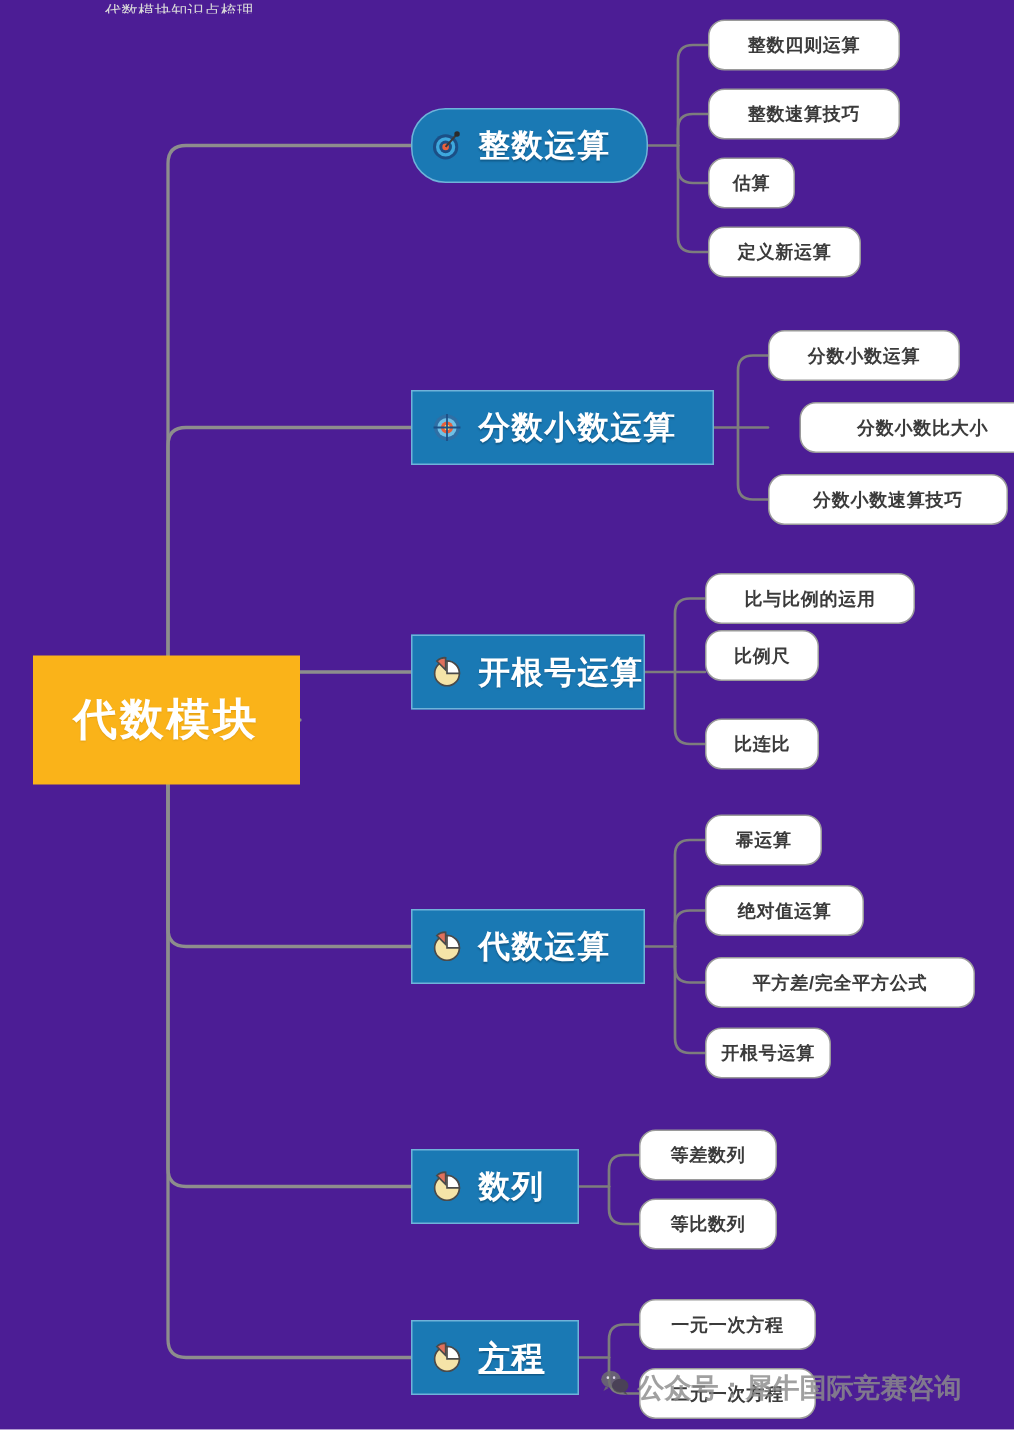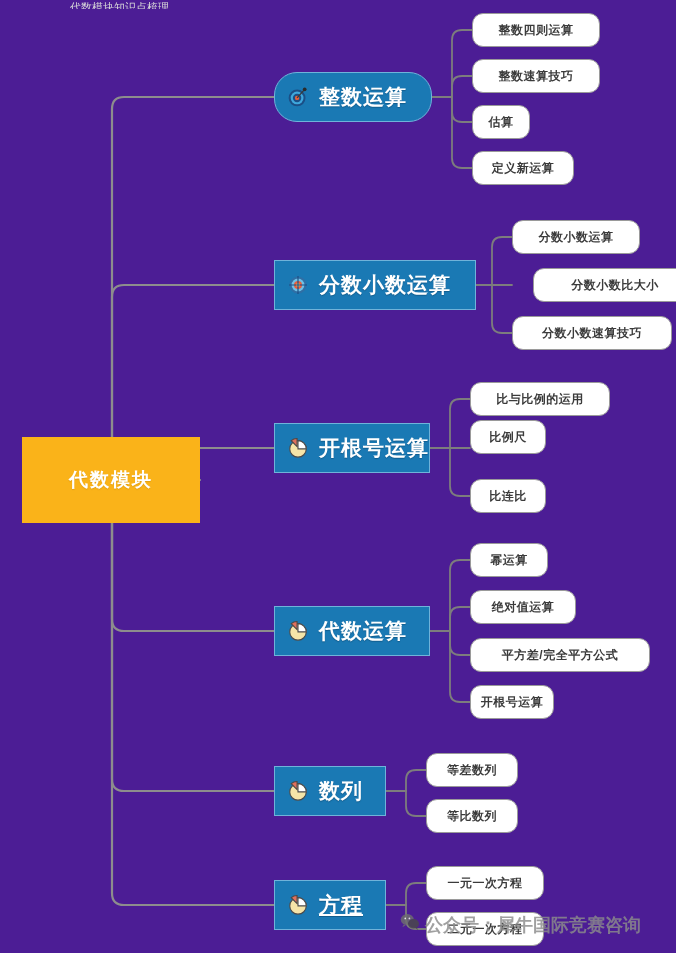--- a/index.html
+++ b/index.html
@@ -35,21 +35,21 @@
   }
   #wires path.thin {
     stroke: #7d7d7d;
     stroke-width: 1.8;
   }
   
   .root-node {
     position: absolute;
     background: #fab319;
     color: #ffffff;
-    font-size: 19px;
+    font-size: 29px;
     font-weight: bold;
     letter-spacing: 2px;
     display: flex;
     align-items: center;
     justify-content: center;
     text-shadow: 0 1px 1px rgba(150,100,0,.25);
   }
   
   .cat-node {
     position: absolute;

